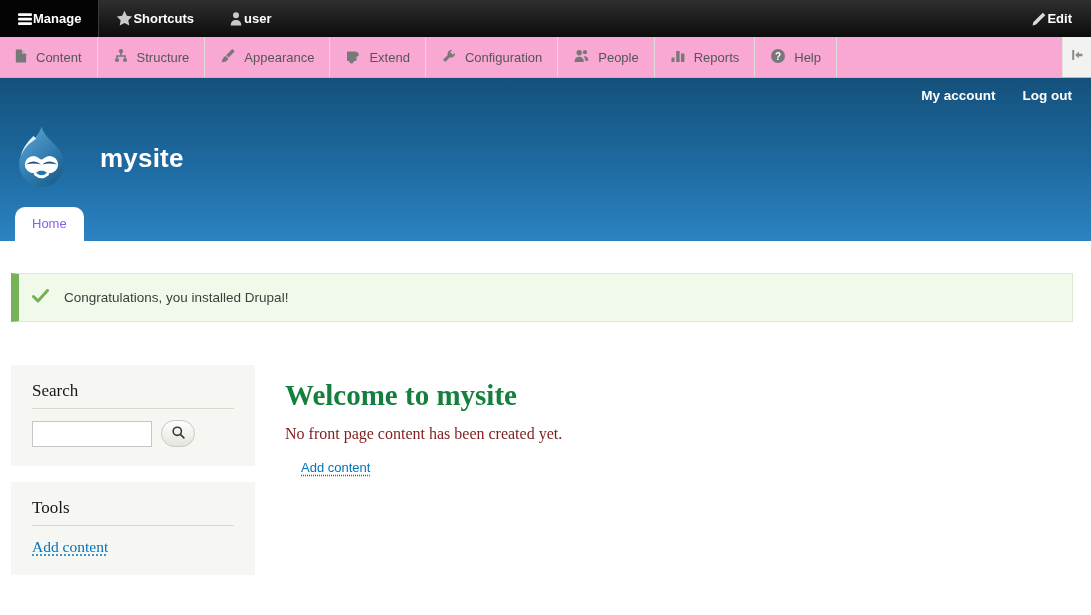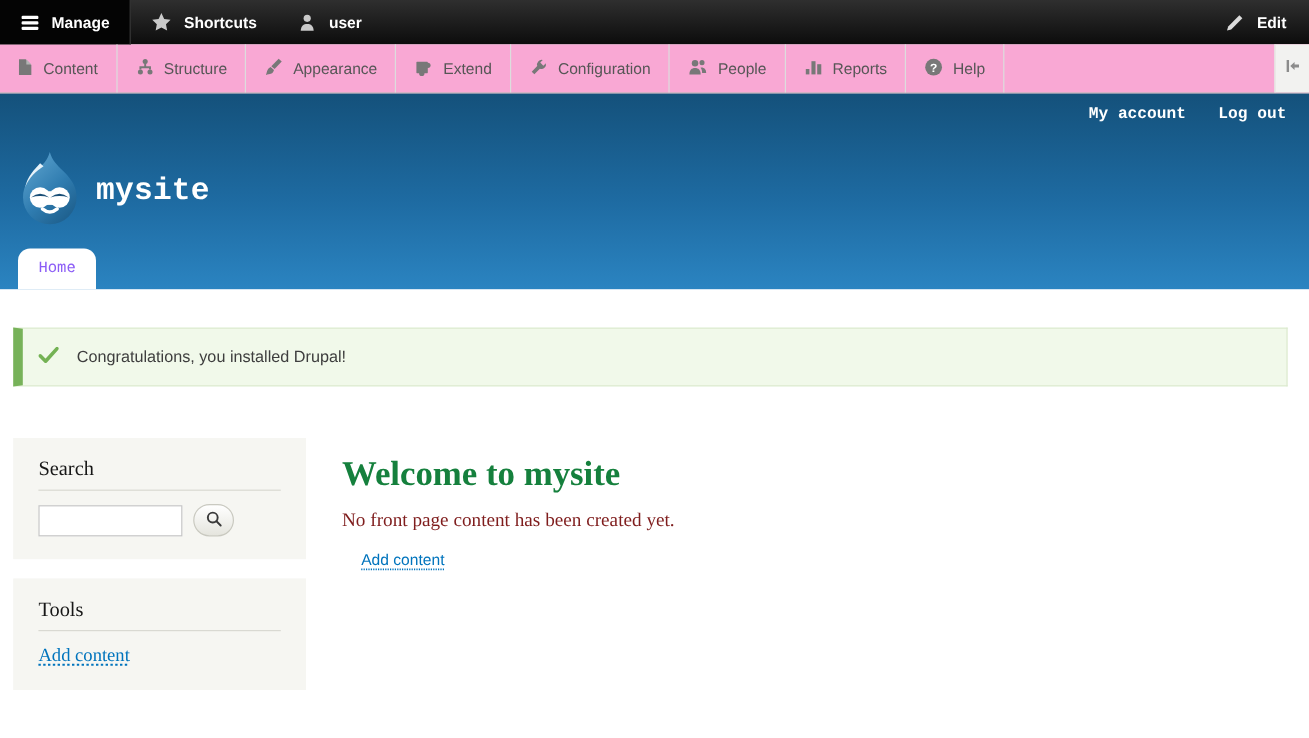--- a/index.html
+++ b/index.html
@@ -11,21 +11,21 @@
     -webkit-font-smoothing: antialiased;
   }
 
   
   .toolbar-bar {
     height: 37px;
     background: linear-gradient(#2f2f2f, #0c0c0c);
     display: flex; align-items: stretch;
   }
   .tb-item {
-    display: flex; align-items: center; gap: 10px;
+    display: flex; align-items: center; 
     padding: 0 17px; color: #fff;
     font-size: 13px; font-weight: bold; cursor: pointer;
   }
   .tb-item.active {
     background: #040404;
     border-right: 1px solid #3a3a3a;
   }
   .tb-item.tb-edit { margin-left: auto; padding-right: 19px; }
   .tb-icon { display: inline-flex; }
 
@@ -48,33 +48,32 @@
     margin-left: auto; width: 29px;
     background: #f2f2f0; border-left: 1px solid #e3e3e0;
     display: flex; align-items: center; justify-content: center;
     cursor: pointer;
   }
 
   
   .site-header {
     position: relative; height: 163px;
     background: linear-gradient(180deg, #14517b 0%, #1e6ba2 55%, #2b84c1 100%);
-    font-family: Liberation Mono, monospace;
   }
   .account-links {
     position: absolute; top: 10px; right: 19px;
     display: flex; gap: 27px;
   }
   .account-links a {
     color: #fff; font-size: 13.5px; font-weight: bold;
     text-decoration: none; cursor: pointer;
   }
   .branding {
     position: absolute; top: 47px; left: 13px;
-    display: flex; align-items: center; gap: 10px;
+    display: flex; align-items: center; gap: 30px;
     text-decoration: none; cursor: pointer;
   }
   .site-name { color: #fff; font-size: 26px; font-weight: 600; letter-spacing: .2px; }
   .home-tab {
     position: absolute; bottom: 0; left: 15px;
     background: #fff; border-radius: 10px 10px 0 0;
     padding: 9px 17px 10px; font-size: 13px; color: #8b5cf6;
     cursor: pointer;
   }
 

